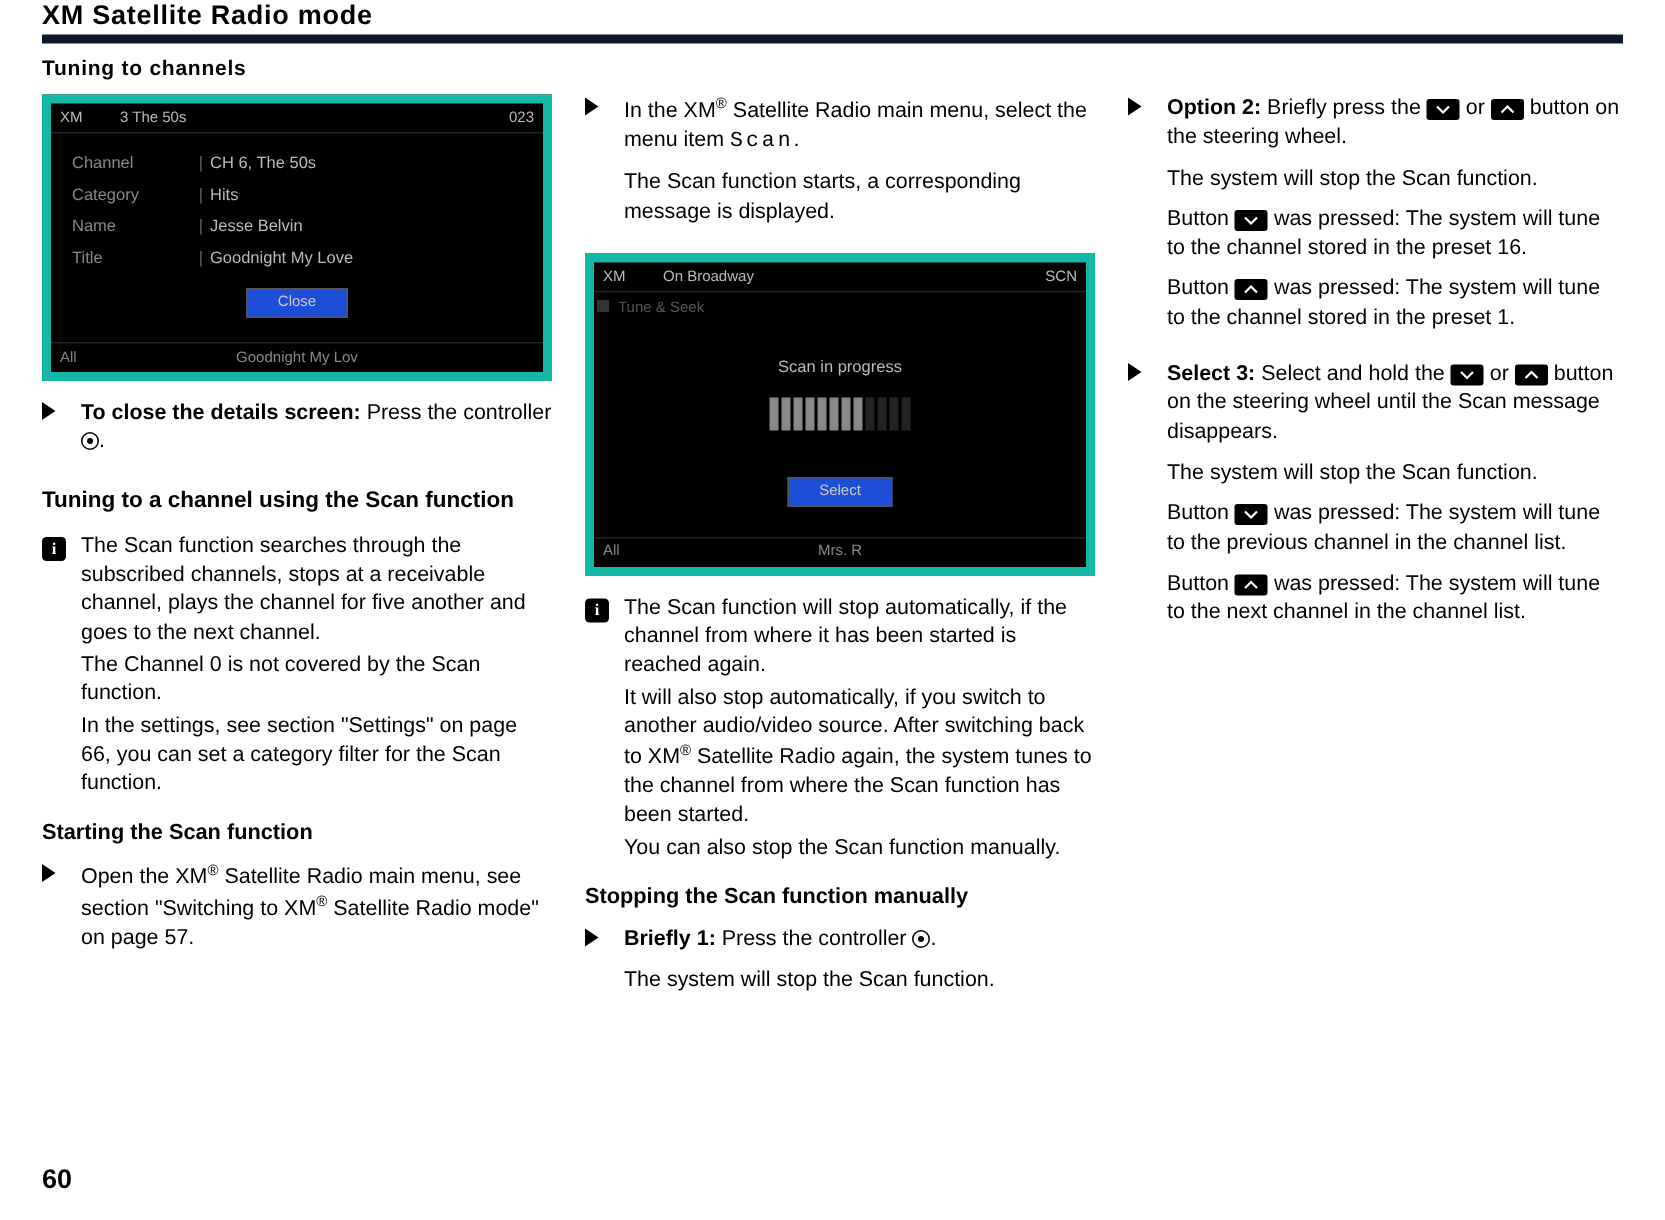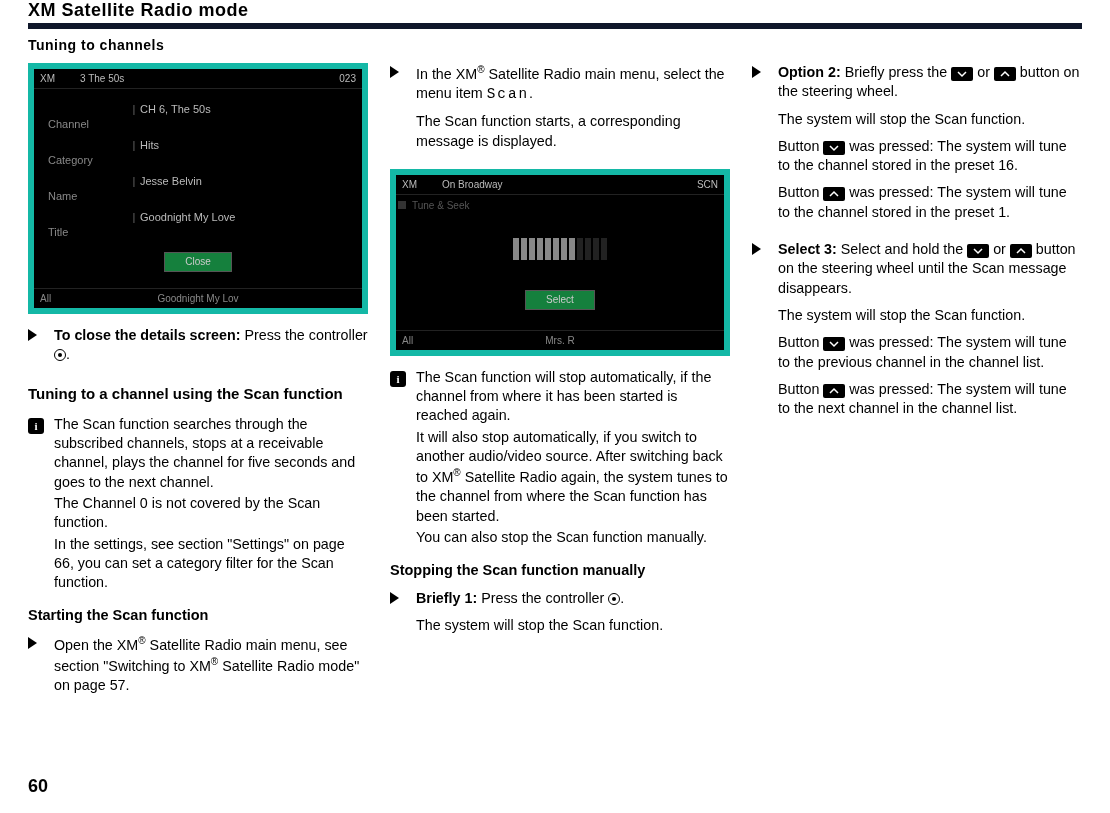--- a/index.html
+++ b/index.html
@@ -12,25 +12,25 @@
   .sub-heading { font-size: 15px; font-weight: bold; margin-top: 12px; margin-bottom: 10px; }
   .sub-sub-heading { font-size: 14.5px; font-weight: bold; margin-top: 12px; margin-bottom: 8px; }
 
   .screenshot { width: 340px; background: #000; color: #9a9a9a; font-size: 11px; border: 6px solid #14b8a6; margin-bottom: 12px; }
   .screenshot .topbar { display: flex; align-items: center; height: 20px; padding: 0 6px; font-size: 10px; color:#bbb; border-bottom:1px solid #222;}
   .screenshot .topbar .left { flex: 0 0 40px; }
   .screenshot .topbar .center { flex: 1; text-align: left; }
   .screenshot .topbar .right { flex: 0 0 50px; text-align: right; }
   .screenshot .body { padding: 10px 14px; }
   .screenshot .row { display: flex; padding: 3px 0; }
-  .screenshot .label { width: 80px; color:#888;margin-top:15px; }
+  .screenshot .label { width: 80px; color:#888; }
   .screenshot .sep { width: 12px; text-align:center; color:#666;}
   .screenshot .val { flex:1; color:#bbb; }
   .screenshot .btn-row { text-align:center; padding:10px 0 6px 0; }
-  .screenshot .btn { display:inline-block; border:1px solid #555; padding:2px 20px; font-size:10px; color:#ccc; background:#15803d;}
+  .screenshot .btn { display:inline-block; border:1px solid #555; padding:2px 20px; font-size:10px; color:#ccc; background:#1d4ed8;}
   .screenshot .footbar { display:flex; align-items:center; height:20px; padding:0 6px; font-size:10px; color:#888; border-top:1px solid #222;}
   .screenshot .footbar .left { flex:0 0 50px;}
   .screenshot .footbar .center { flex:1; text-align:center;}
   .screenshot .footbar .right { flex:0 0 50px;}
 
   .screenshot2 .body { padding: 22px 14px 14px 14px; text-align:center; }
   .screenshot2 .msg { color:#bbb; font-size:11px; margin-bottom:12px; }
   .screenshot2 .progress { display:inline-block; margin-bottom:16px;}
   .screenshot2 .progress span { display:inline-block; width:6px; height:22px; background:#888; margin:0 1px;}
   .screenshot2 .progress span.off { background:#222;}
@@ -112,21 +112,21 @@
         <div class="content">
           <p><b>To close the details screen:</b><span> Press the controller </span><span class="ocirc"></span><span>.</span></p>
         </div>
       </div>
 
       <div class="sub-heading">Tuning to a channel using the Scan function</div>
 
       <div class="info">
         <div class="marker"><span class="icirc">i</span></div>
         <div class="content">
-          <p>The Scan function searches through the subscribed channels, stops at a receivable channel, plays the channel for five seconds and goes to the next channel.</p>
+          <p>The Scan function searches through the subscribed channels, stops at a receivable channel, plays the channel for five another and goes to the next channel.</p>
           <p>The Channel 0 is not covered by the Scan function.</p>
           <p>In the settings, see section "Settings" on page 66, you can set a category filter for the Scan function.</p>
         </div>
       </div>
 
       <div class="sub-sub-heading">Starting the Scan function</div>
 
       <div class="step">
         <div class="marker"><span class="tri"></span></div>
         <div class="content">
@@ -147,20 +147,21 @@
       </div>
 
       <div class="screenshot screenshot2">
         <div class="topbar">
           <div class="left">XM</div>
           <div class="center">On Broadway</div>
           <div class="right">SCN</div>
         </div>
         <div class="subline"><span class="dot"></span><span>Tune &amp; Seek</span></div>
         <div class="body">
+          <div class="msg">Scan in progress</div>
           <div class="progress">
             <span></span><span></span><span></span><span></span><span></span><span></span><span></span><span></span><span class="off"></span><span class="off"></span><span class="off"></span><span class="off"></span>
           </div>
           <div class="btn-row"><span class="btn">Select</span></div>
         </div>
         <div class="footbar">
           <div class="left">All</div>
           <div class="center">Mrs. R</div>
           <div class="right"></div>
         </div>

